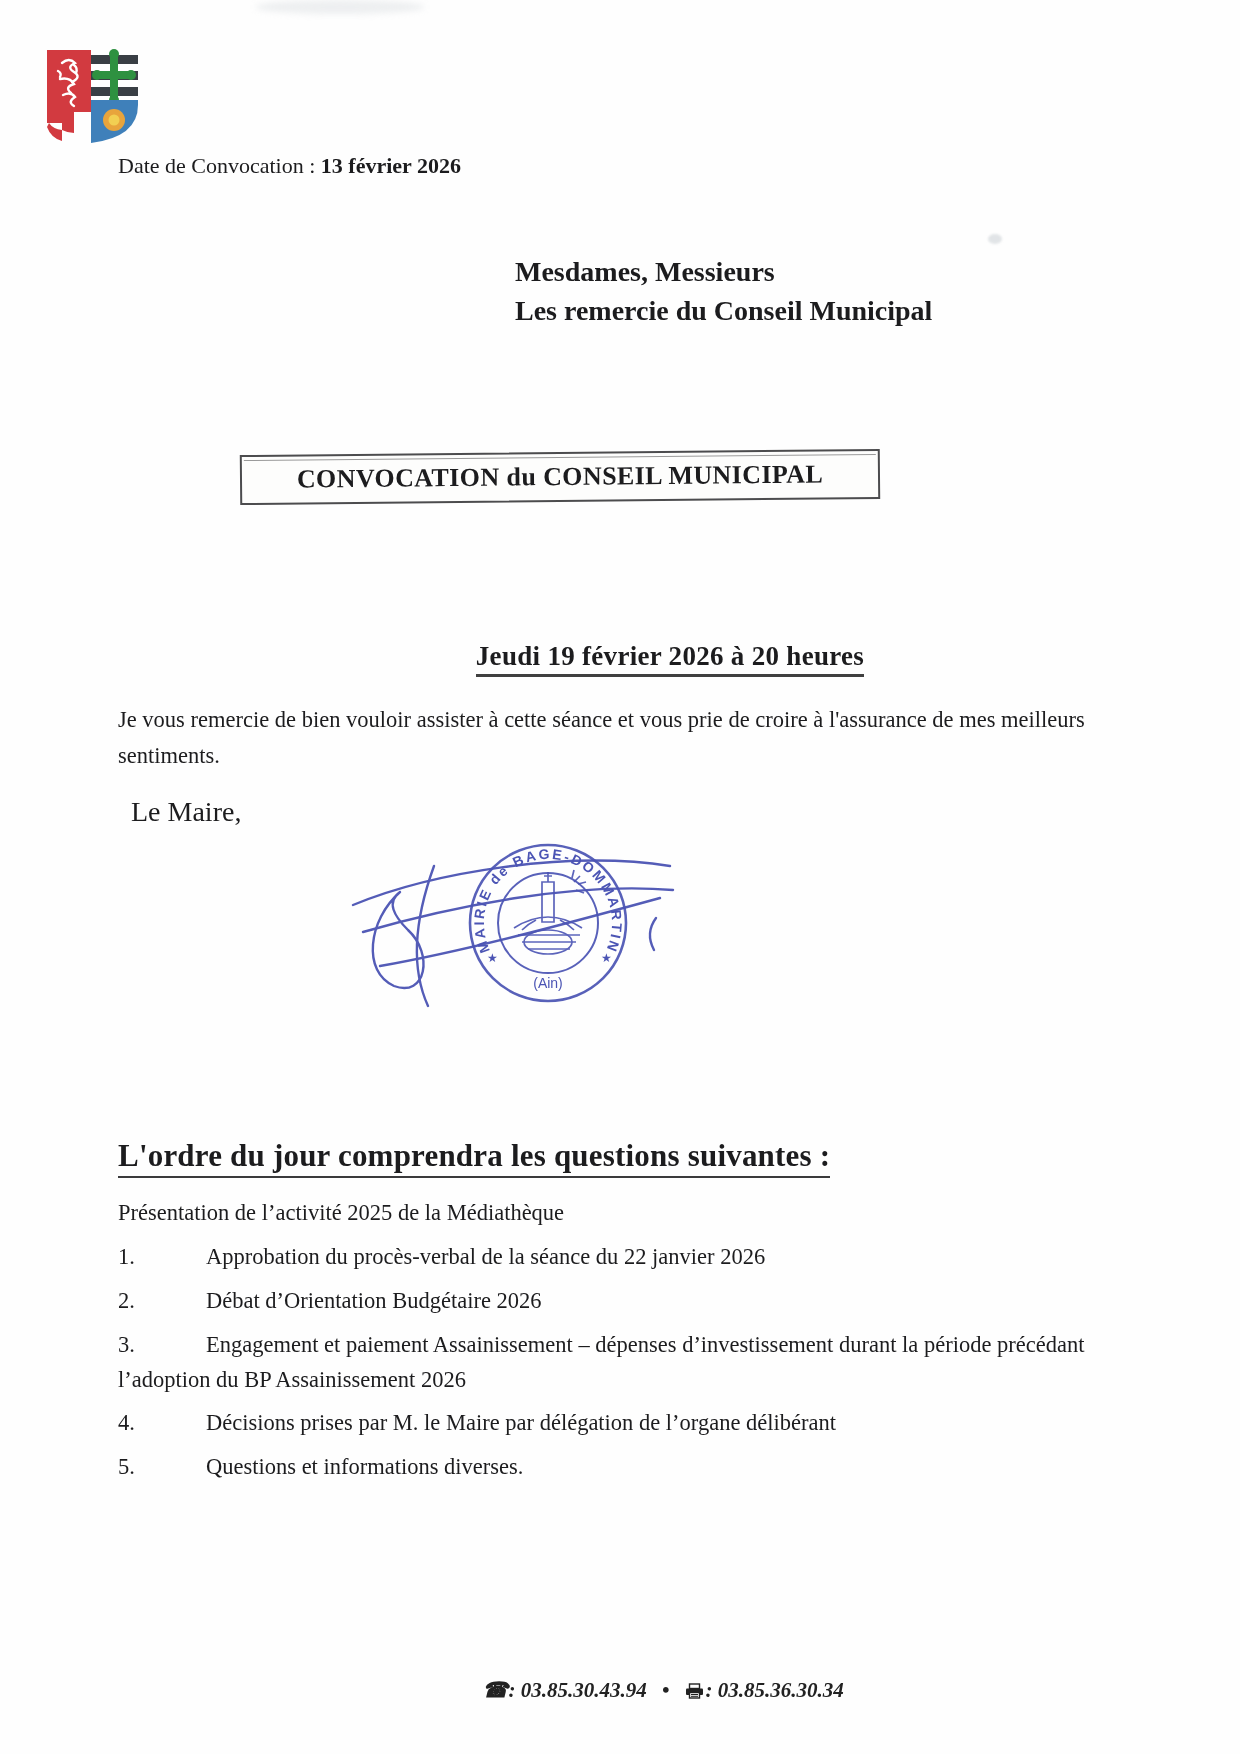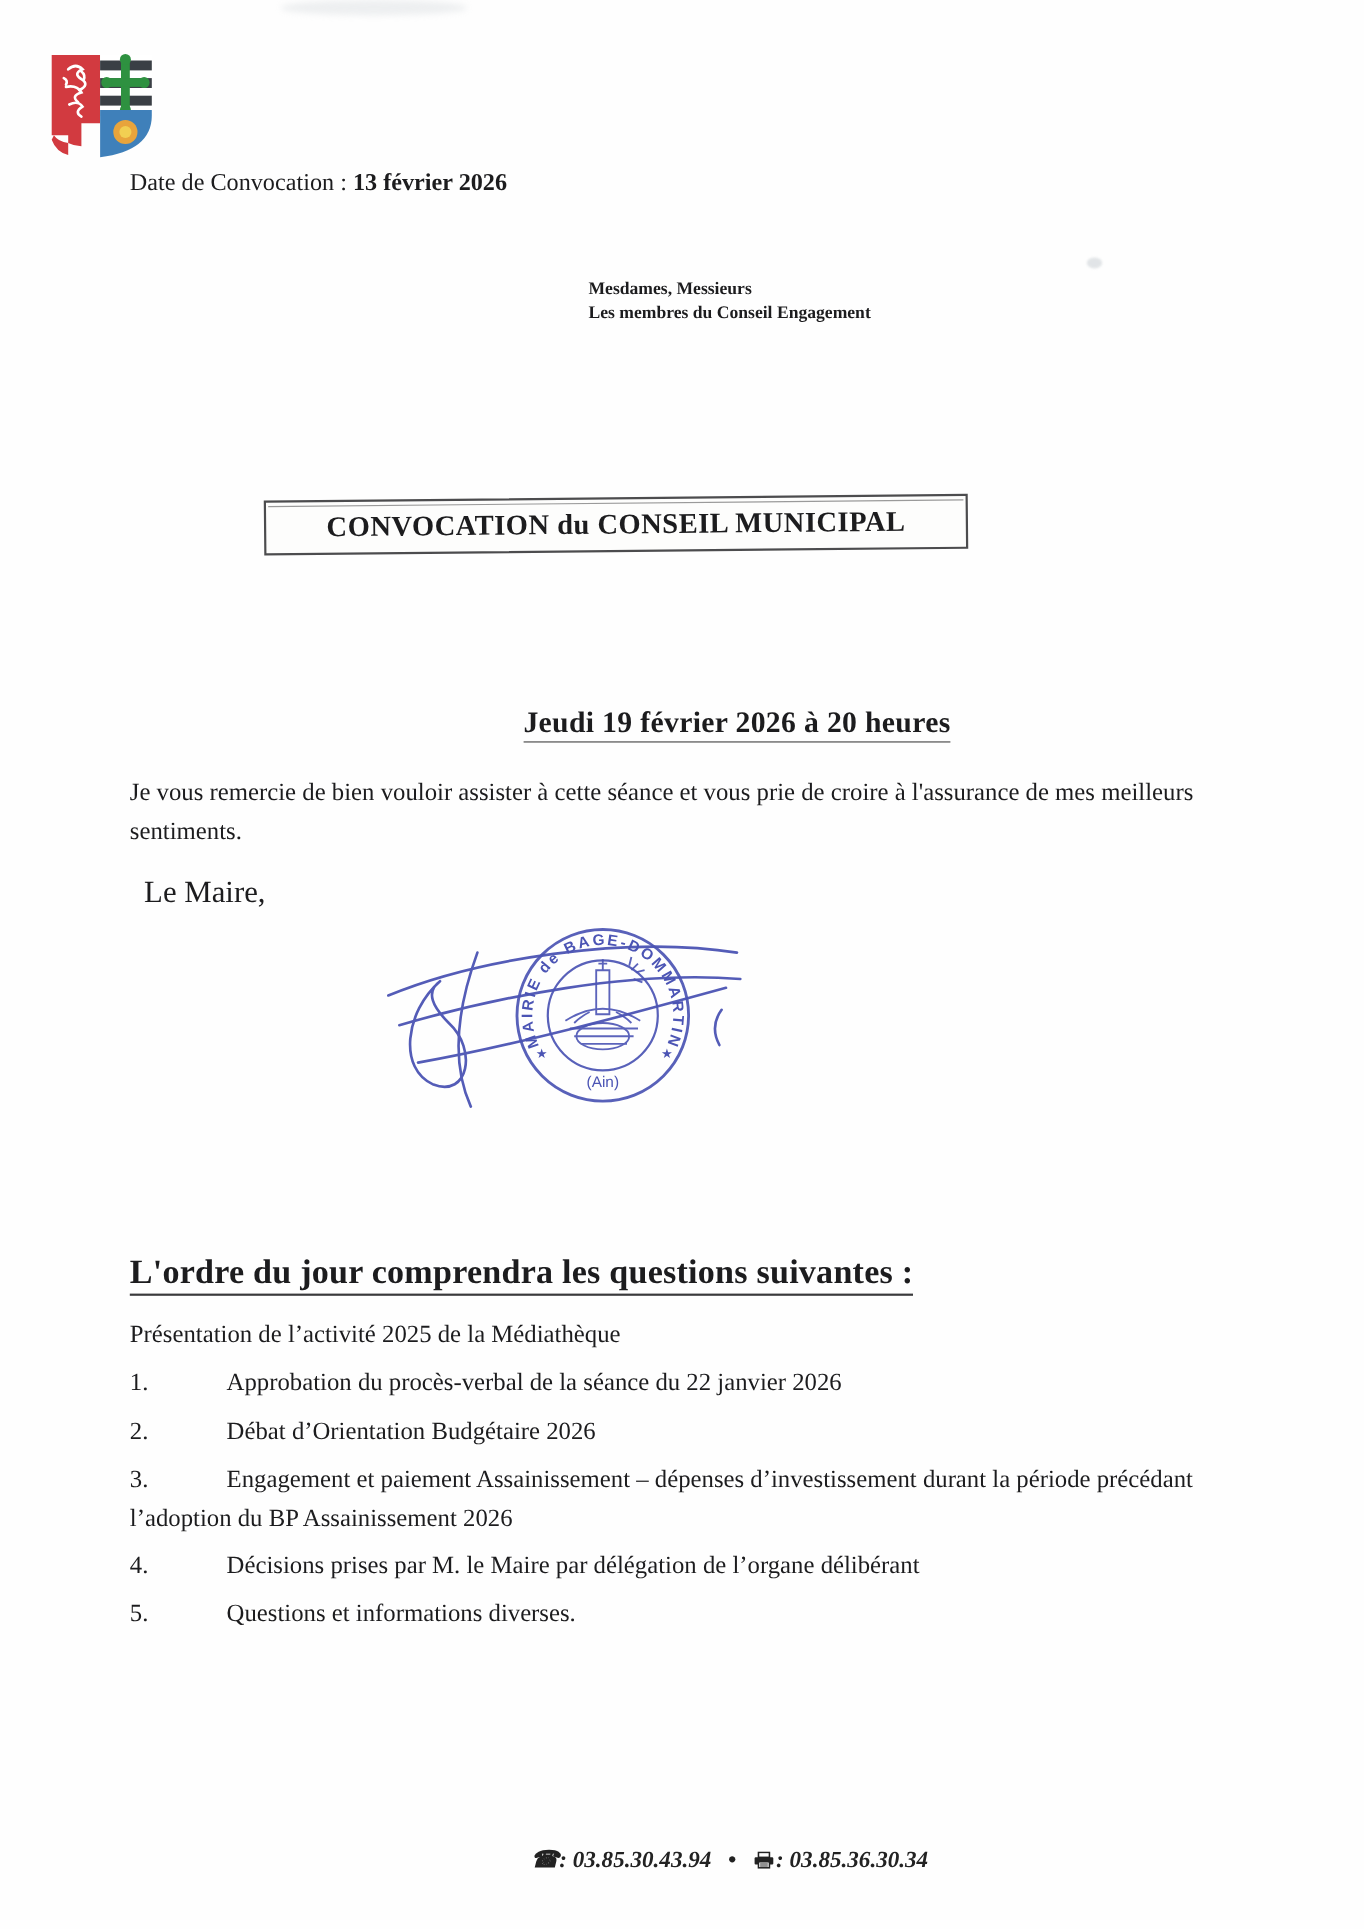--- a/index.html
+++ b/index.html
@@ -17,21 +17,21 @@
   .abs{position:absolute;}
   b,.bold{font-weight:bold;}
 
   
   .smudge1{left:255px;top:0;width:170px;height:14px;background:#d9dde0;opacity:.45;border-radius:50%;filter:blur(3px);}
   .smudge2{left:988px;top:234px;width:14px;height:10px;background:#cfd4d8;opacity:.6;border-radius:50%;filter:blur(1px);}
 
   
   .dates{left:118px;top:150px;font-size:22px;line-height:1.45;}
   
-  .recipients{left:535px;top:252px;font-size:16px;font-weight:bold;line-height:1.4;}
+  .recipients{left:515px;top:252px;font-size:28px;font-weight:bold;line-height:1.4;}
 
   
   .title-box{
     left:240px;top:452px;width:636px;height:46px;
     border:2px solid #4c4c4e;
     transform:rotate(-0.55deg);
     display:flex;align-items:center;justify-content:center;
     background:#fdfdfc;
   }
   .title-box::before{
@@ -39,21 +39,21 @@
     border-top:1px solid #9a9a9a;
   }
   .title-text{font-size:26px;font-weight:bold;letter-spacing:.4px;white-space:nowrap;}
 
   .intro{left:118px;top:552px;width:992px;font-size:22.5px;line-height:1.6;margin:0;}
 
   .meeting-wrap{left:118px;top:641px;width:992px;text-align:center;}
   .meeting{
     display:inline-block;position:relative;left:56px;
     font-size:27px;font-weight:bold;
-    border-bottom:1px solid #404040;
+    border-bottom:3px solid #404040;
     padding-bottom:2px;letter-spacing:.3px;
   }
 
   .thanks{left:118px;top:702px;width:992px;font-size:22.5px;line-height:1.6;margin:0;}
   .signoff{left:131px;top:796px;font-size:28px;}
 
   .stamp-svg{left:338px;top:770px;}
 
   .agenda-heading{left:118px;top:1138px;font-size:31px;font-weight:bold;}
   .agenda-heading span{
@@ -113,21 +113,21 @@
 
   <div class="abs dates">
     <div>
       <span>Date de Convocation :</span>
       <b>13 février 2026</b>
     </div>
   </div>
 
   <div class="abs recipients">
     <div>Mesdames, Messieurs</div>
-    <div>Les membres du Conseil Engagement</div>
+    <div>Les remercie du Conseil Municipal</div>
   </div>
 
   <div class="abs title-box">
     <span class="title-text">CONVOCATION du CONSEIL MUNICIPAL</span>
   </div>
 
 
   <div class="abs meeting-wrap">
     <span class="meeting">Jeudi 19 février 2026 à 20 heures</span>
   </div>

